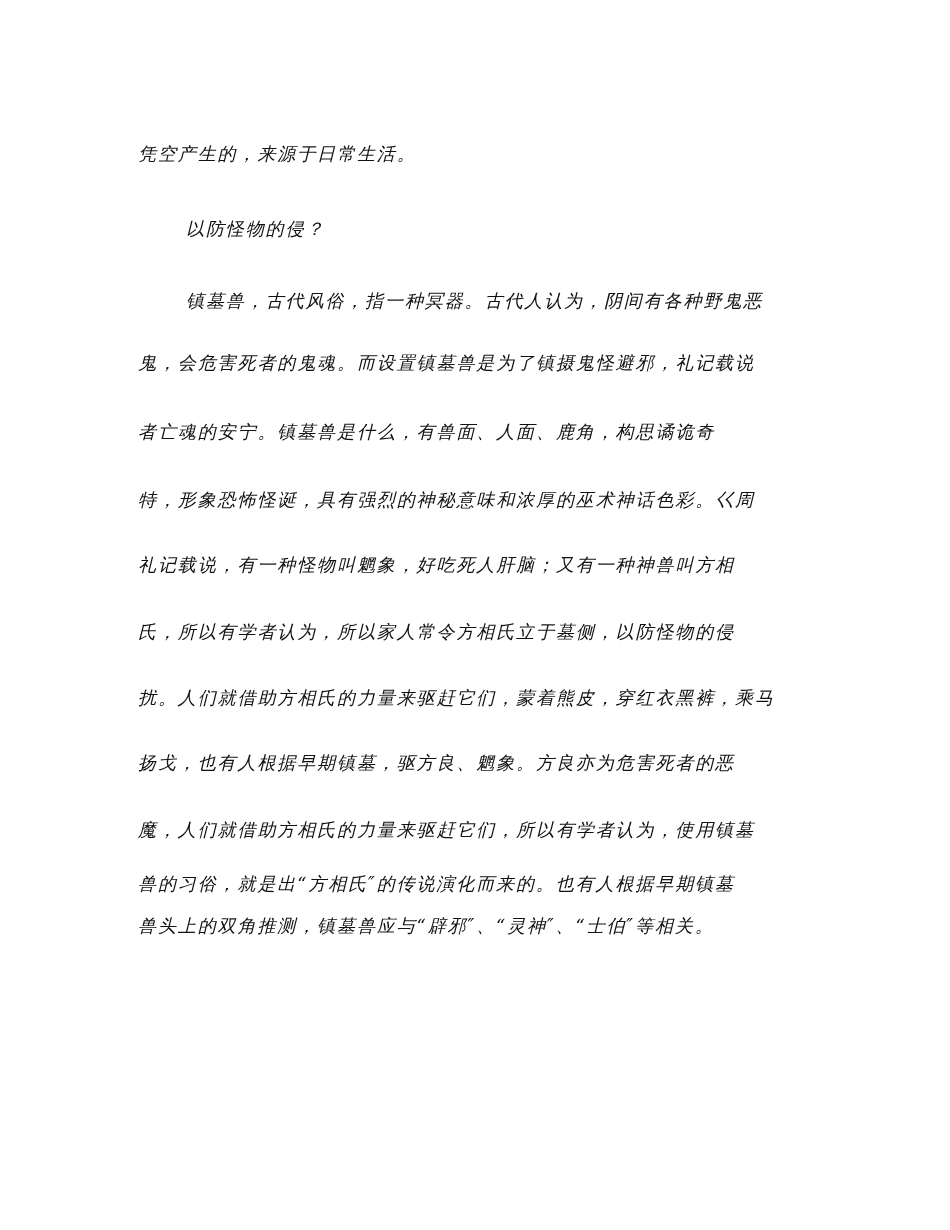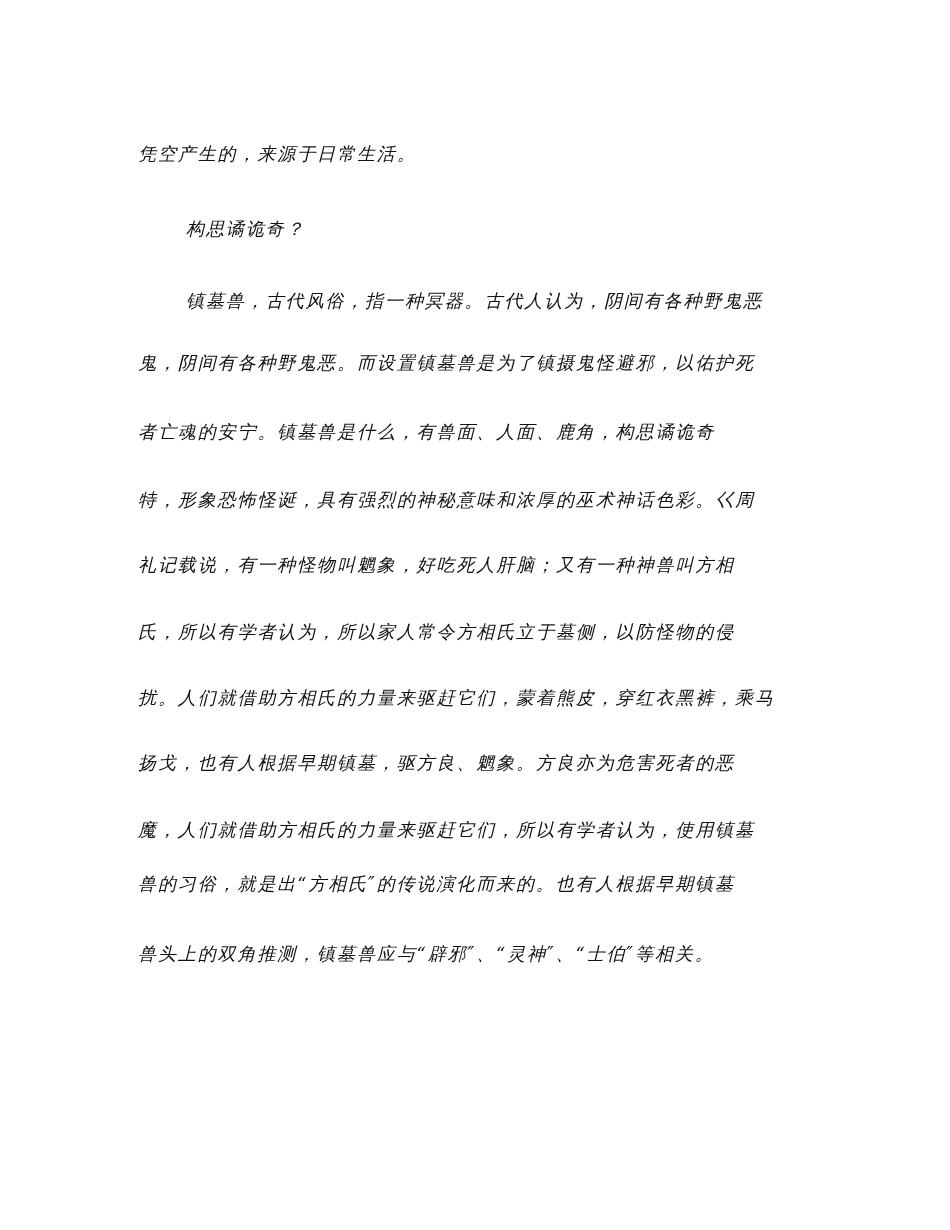--- a/index.html
+++ b/index.html
@@ -30,25 +30,25 @@
     line-height: 24px;
     font-style: italic;
   }
   .indent { left: 48px; }
 </style>
 </head>
 <body>
 
 <div class="page">
   <div class="line" style="top:142px">凭空产生的，来源于日常生活。</div>
-  <div class="line indent" style="top:217px">构思谲诡奇？</div>
+  <div class="line indent" style="top:217px">以防怪物的侵？</div>
   <div class="line indent" style="top:289px">镇墓兽，古代风俗，指一种冥器。古代人认为，阴间有各种野鬼恶</div>
-  <div class="line" style="top:351px">鬼，阴间有各种野鬼恶。而设置镇墓兽是为了镇摄鬼怪避邪，以佑护死</div>
+  <div class="line" style="top:351px">鬼，会危害死者的鬼魂。而设置镇墓兽是为了镇摄鬼怪避邪，礼记载说</div>
   <div class="line" style="top:420px">者亡魂的安宁。镇墓兽是什么，有兽面、人面、鹿角，构思谲诡奇</div>
   <div class="line" style="top:488px">特，形象恐怖怪诞，具有强烈的神秘意味和浓厚的巫术神话色彩。巜周</div>
   <div class="line" style="top:553px">礼记载说，有一种怪物叫魍象，好吃死人肝脑；又有一种神兽叫方相</div>
   <div class="line" style="top:620px">氏，所以有学者认为，所以家人常令方相氏立于墓侧，以防怪物的侵</div>
   <div class="line" style="top:686px">扰。人们就借助方相氏的力量来驱赶它们，蒙着熊皮，穿红衣黑裤，乘马</div>
   <div class="line" style="top:751px">扬戈，也有人根据早期镇墓，驱方良、魍象。方良亦为危害死者的恶</div>
   <div class="line" style="top:818px">魔，人们就借助方相氏的力量来驱赶它们，所以有学者认为，使用镇墓</div>
   <div class="line" style="top:872px">兽的习俗，就是出“方相氏″的传说演化而来的。也有人根据早期镇墓</div>
-  <div class="line" style="top:942px">兽头上的双角推测，镇墓兽应与“辟邪″、“灵神″、“士伯″等相关。</div>
+  <div class="line" style="top:914px">兽头上的双角推测，镇墓兽应与“辟邪″、“灵神″、“士伯″等相关。</div>
 </div>
 
 </body></html>

